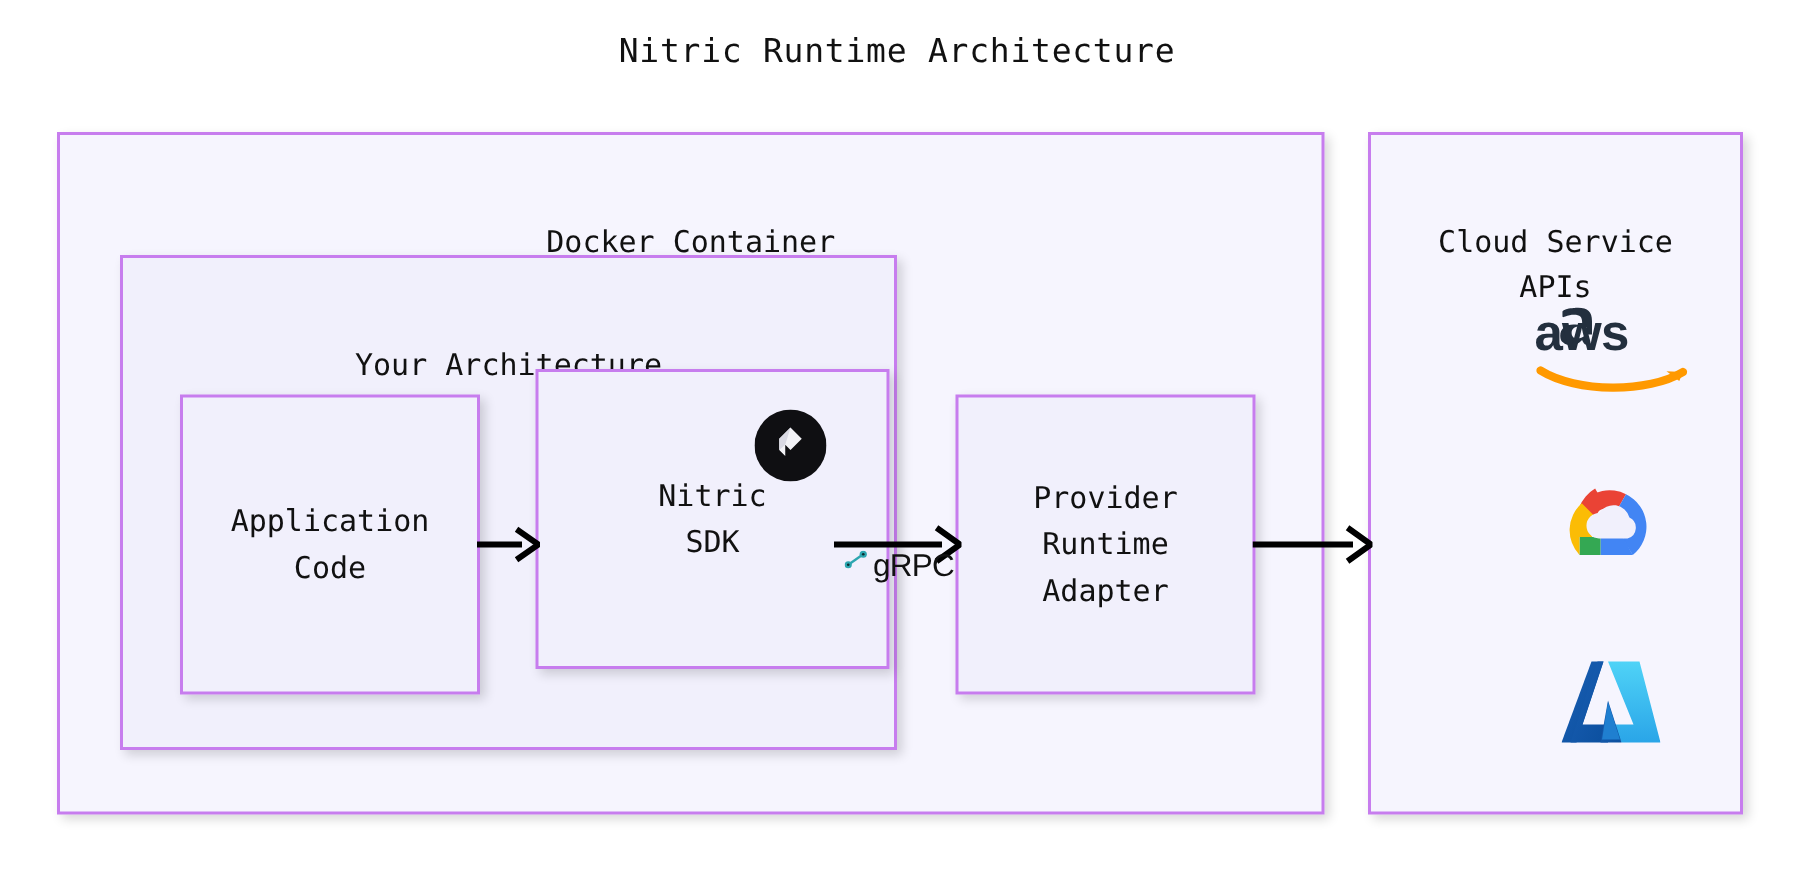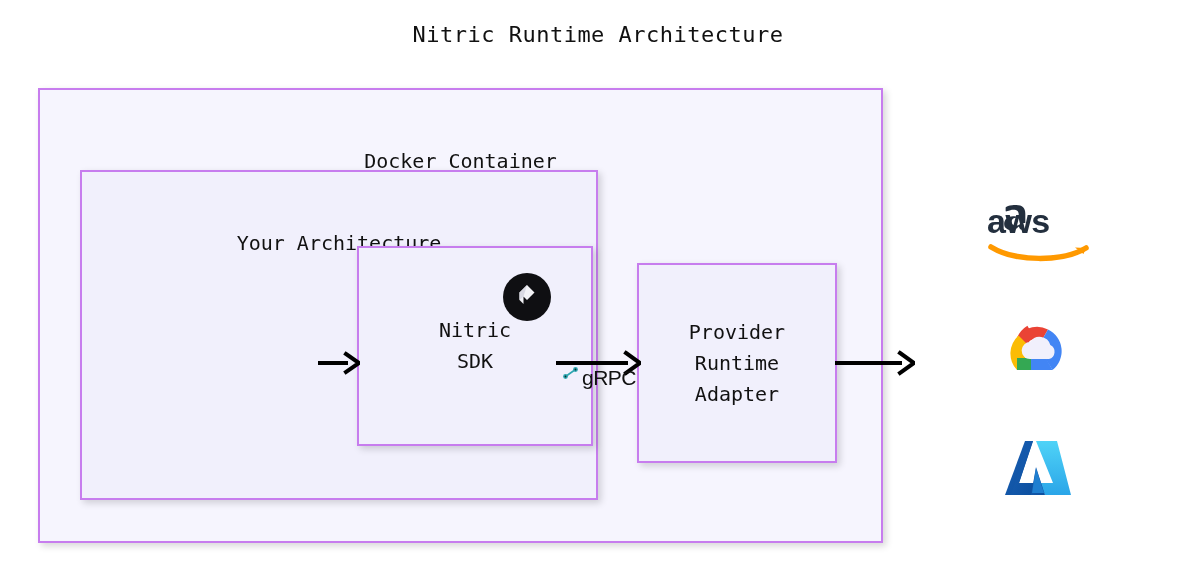--- a/index.html
+++ b/index.html
@@ -127,60 +127,69 @@
     position: absolute;
     left: 503px;
     top: 273px;
     width: 48px;
     height: 48px;
   }
 
   
   .cloud-logo {
     position: absolute;
+    margin-left: 36px;
   }
   #aws-logo   { left: 987px; top: 203px; width: 104px; height: 62px; }
   #gcp-logo   { left: 1000px; top: 313px; width: 76px; height: 70px; }
   #azure-logo { left: 1005px; top: 435px; width: 66px; height: 72px; }
 </style>
 </head>
 <body>
 
 <div id="canvas">
 
   <div class="diagram-title">Nitric Runtime Architecture</div>
 
   <div class="box" id="docker-container">
     <div class="box-label">Docker Container</div>
   </div>
 
   <div class="box box-inner" id="your-application">
     <div class="box-label">Your Architecture</div>
   </div>
 
+  <div class="box box-leaf" id="application-code">
+    <div class="leaf-label">Application
+Code</div>
+  </div>
 
   <div class="box box-leaf" id="nitric-sdk">
     <div class="leaf-label">Nitric
 SDK</div>
   </div>
 
   <div id="nitric-badge">
     <svg width="48" height="48" viewBox="0 0 48 48" aria-hidden="true">
       <circle cx="24" cy="24" r="24" fill="#0f0f12"></circle>
       <path d="M16.5 27.0 L16.5 19.5 L24.0 12.0 L31.5 19.5 L24.0 27.0 L20.5 23.5 L20.5 31.0 Z" fill="#f2f2f6"></path>
       <path d="M16.5 27.0 L16.5 19.5 L24.0 12.0 L20.5 23.5 Z" fill="#d9d9e3"></path>
     </svg>
   </div>
 
   <div class="box box-leaf" id="provider-adapter">
     <div class="leaf-label">Provider
 Runtime
 Adapter</div>
   </div>
 
+  <div class="box" id="cloud-apis">
+    <div class="box-label">Cloud Service
+APIs</div>
+  </div>
 
   <div class="arrow" id="arrow-code-sdk">
     <svg width="42" height="30" viewBox="0 0 42 30" aria-hidden="true">
       <line x1="0" y1="15" x2="30" y2="15" stroke="#000000" stroke-width="4"></line>
       <path d="M28 6 L41 15 L28 24" fill="none" stroke="#000000" stroke-width="4" stroke-linecap="square" stroke-linejoin="miter"></path>
     </svg>
   </div>
 
   <div class="arrow" id="arrow-sdk-adapter">
     <svg width="85" height="30" viewBox="0 0 85 30" aria-hidden="true">

